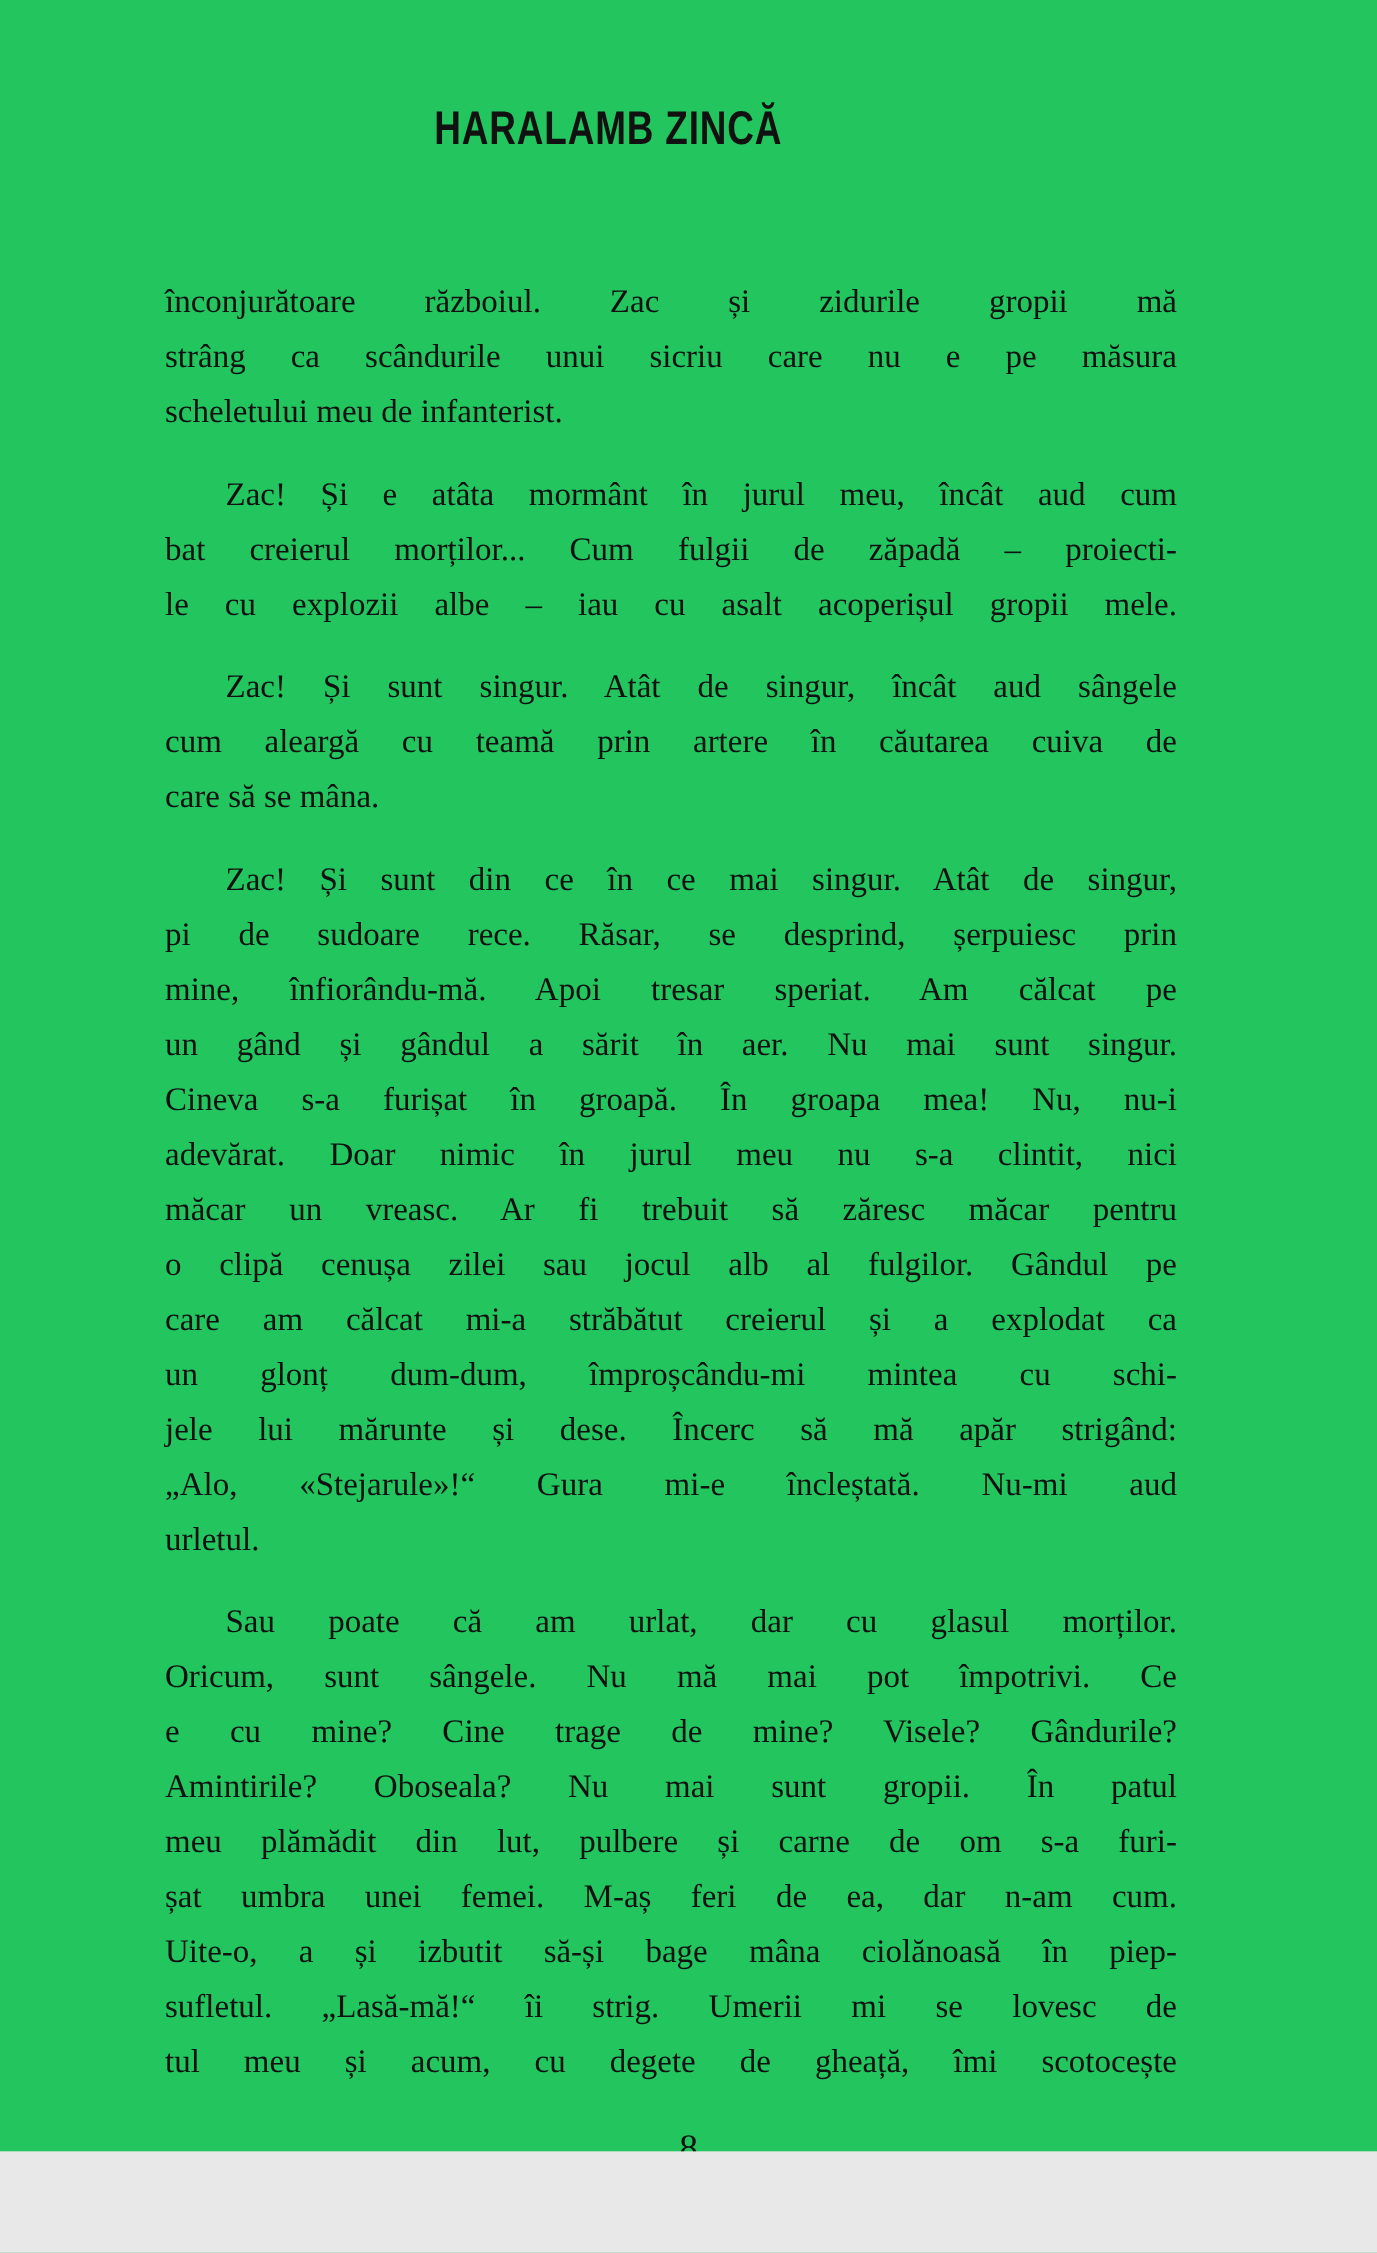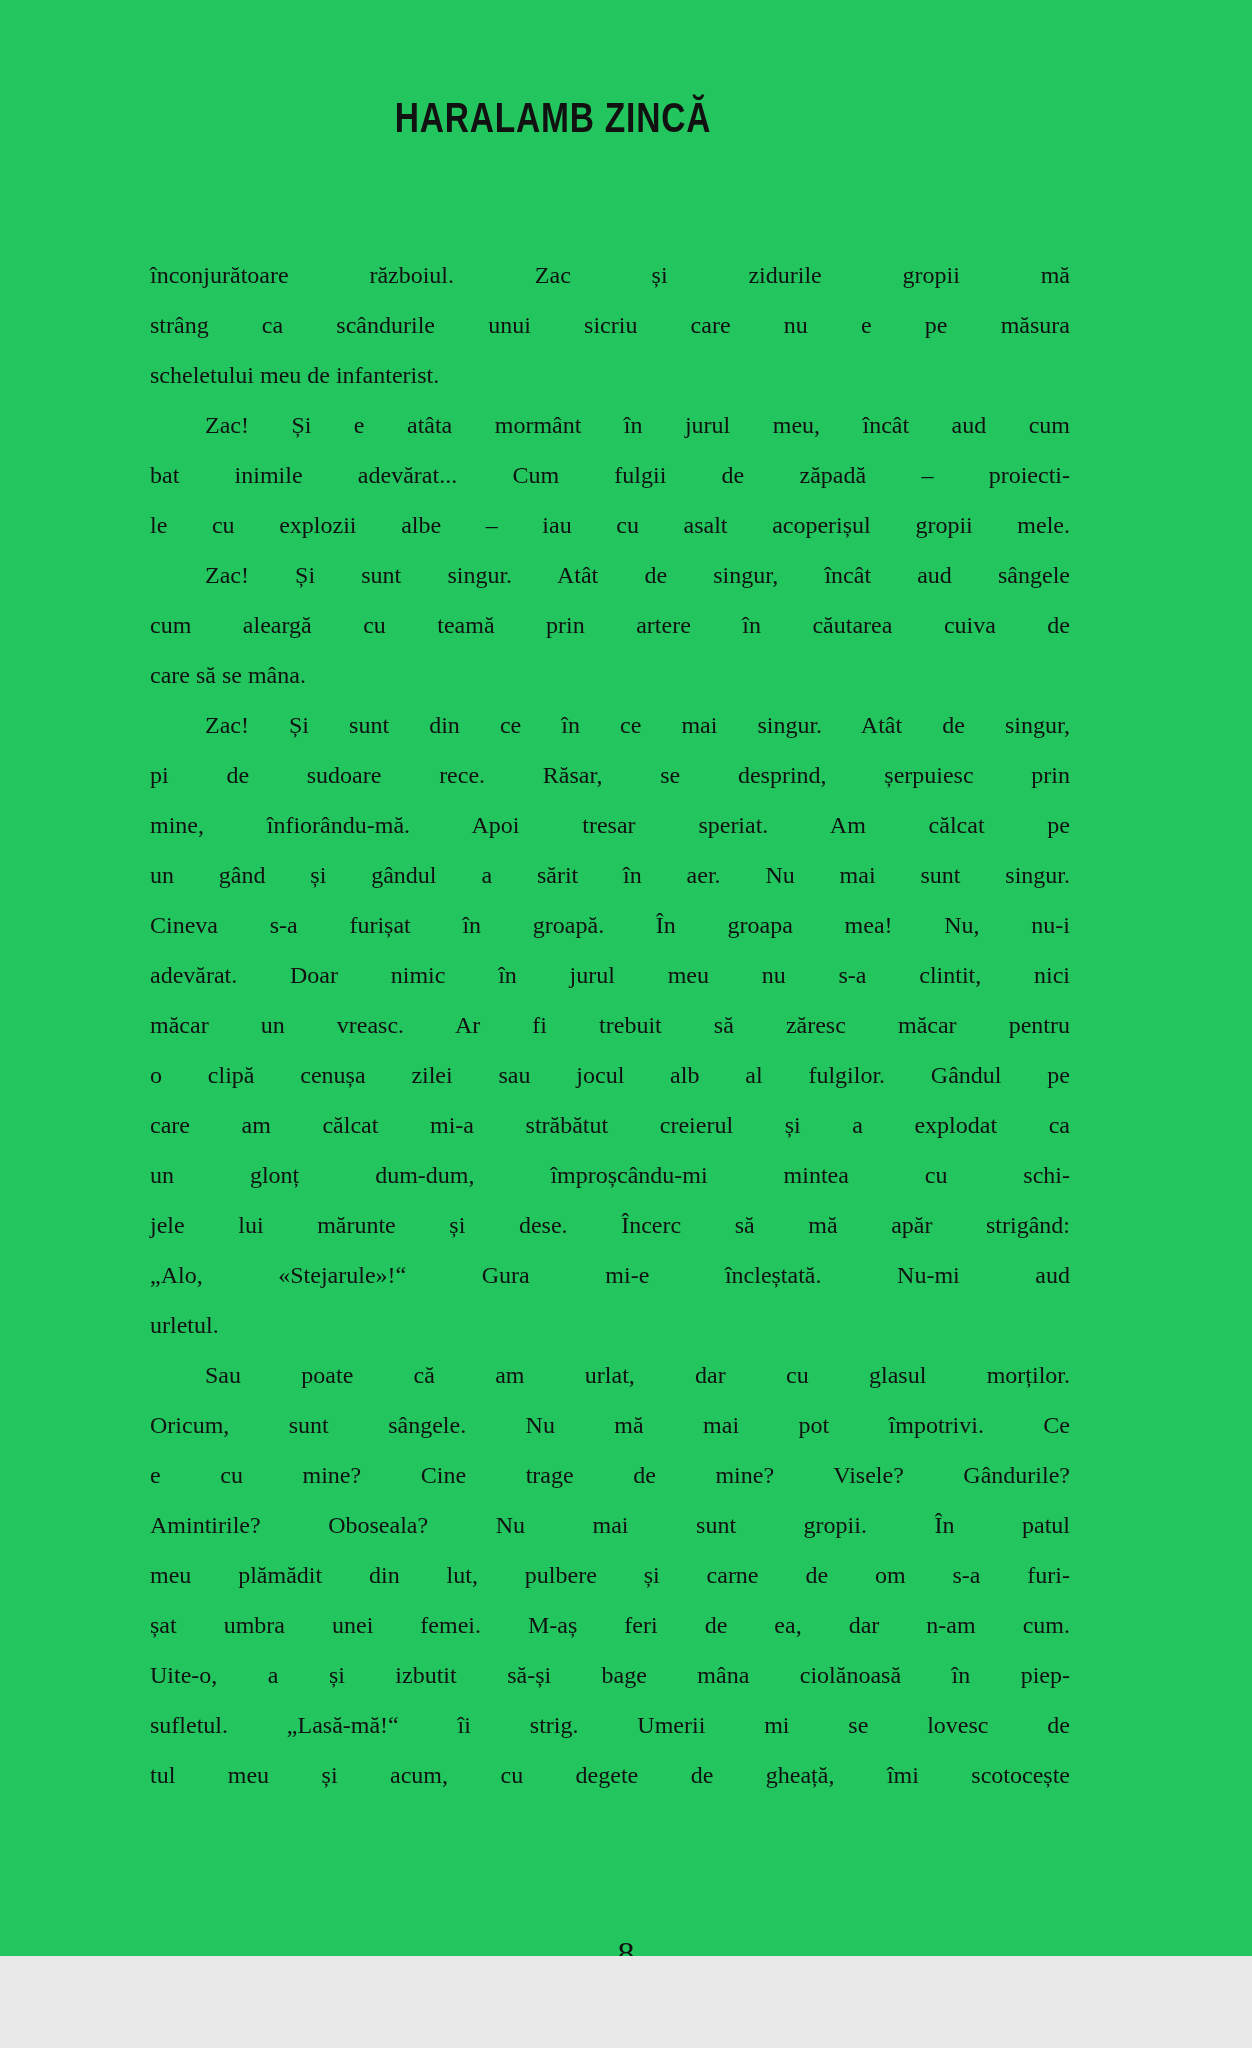--- a/index.html
+++ b/index.html
@@ -30,35 +30,36 @@
     letter-spacing: 1px;
     transform: scaleX(0.78);  
     transform-origin: 553px 50%;
     white-space: nowrap;
   }
   .body-text {
     position: absolute;
     top: 250px;
     left: 150px;
     width: 920px;
-    font-size: 24px;
+    font-size: 30px;
     line-height: 50px;
     letter-spacing: 0px;
   }
   .line {
     text-align: justify;
     text-align-last: justify;
     height: 50px;
     overflow: visible;
   }
   .line.end {
     text-align-last: left;
   }
   .line.indent {
     text-indent: 55px;
+    margin-top: 25px;
   }
   .page-number {
     position: absolute;
     top: 1934px;
     left: 0;
     width: 1252px;
     text-align: center;
     font-size: 34px;
     line-height: 40px;
   }
@@ -68,21 +69,21 @@
 
 <div class="page">
 
   <div class="running-header">HARALAMB ZINCĂ</div>
 
   <div class="body-text">
     <div class="line">înconjurătoare războiul. Zac și zidurile gropii mă</div>
     <div class="line">strâng ca scândurile unui sicriu care nu e pe măsura</div>
     <div class="line end">scheletului meu de infanterist.</div>
     <div class="line indent">Zac! Și e atâta mormânt în jurul meu, încât aud cum</div>
-    <div class="line">bat inimile adevărat... Cum fulgii de zăpadă – proiecti-</div>
+    <div class="line">bat creierul morților... Cum fulgii de zăpadă – proiecti-</div>
     <div class="line">le cu explozii albe – iau cu asalt acoperișul gropii mele.</div>
     <div class="line indent">Zac! Și sunt singur. Atât de singur, încât aud sângele</div>
     <div class="line">cum aleargă cu teamă prin artere în căutarea cuiva de</div>
     <div class="line end">care să se mâna.</div>
     <div class="line indent">Zac! Și sunt din ce în ce mai singur. Atât de singur,</div>
     <div class="line">pi de sudoare rece. Răsar, se desprind, șerpuiesc prin</div>
     <div class="line">mine, înfiorându-mă. Apoi tresar speriat. Am călcat pe</div>
     <div class="line">un gând și gândul a sărit în aer. Nu mai sunt singur.</div>
     <div class="line">Cineva s-a furișat în groapă. În groapa mea! Nu, nu-i</div>
     <div class="line">adevărat. Doar nimic în jurul meu nu s-a clintit, nici</div>

